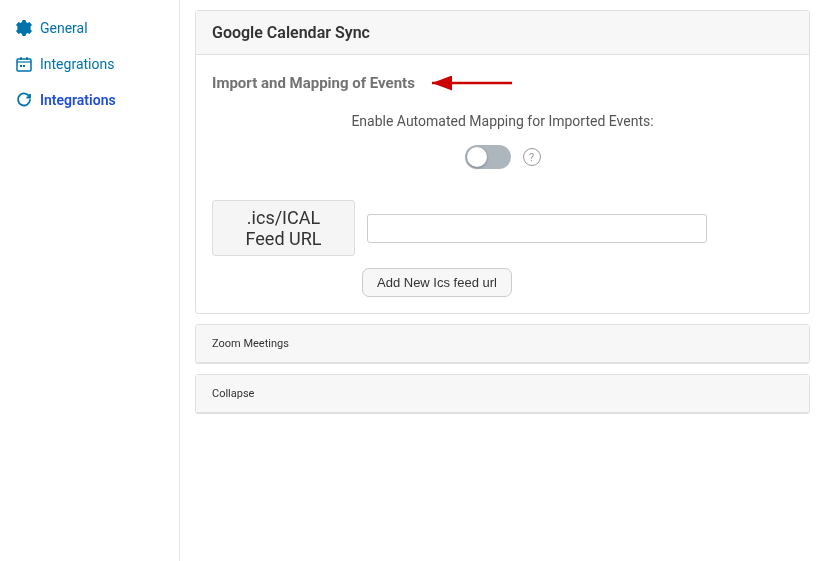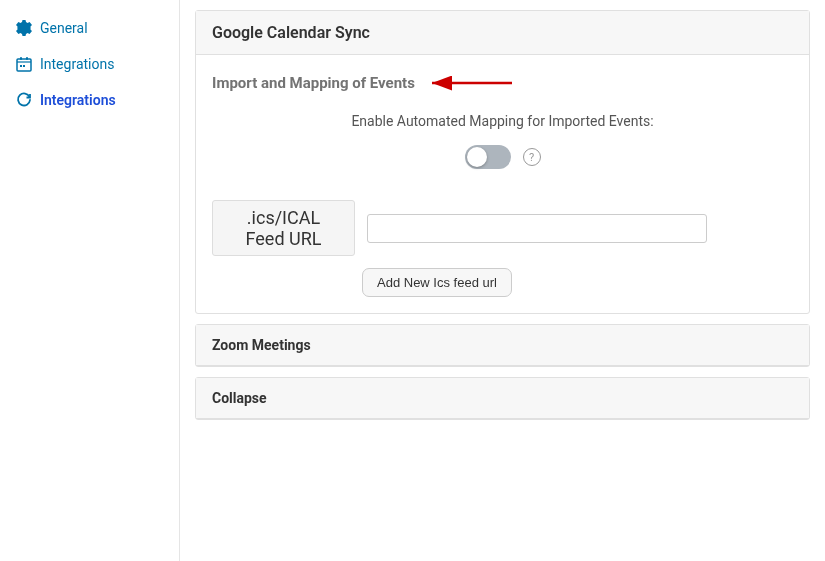--- a/index.html
+++ b/index.html
@@ -56,22 +56,22 @@
     .panel {
       border: 1px solid #e0e0e0;
       margin: 10px 15px;
       border-radius: 3px;
       background: #fff;
     }
     .panel-header {
       background: #f7f7f7;
       padding: 12px 16px;
       border-bottom: 1px solid #e0e0e0;
-      font-weight: 700;
-      font-size: 14px;
+      font-weight: 400;
+      font-size: 11px;
       color: #333;
     }
     
     .import-panel {
       border: 1px solid #e0e0e0;
       margin: 10px 15px;
       border-radius: 3px;
       background: #fff;
     }
     .import-panel-header {

